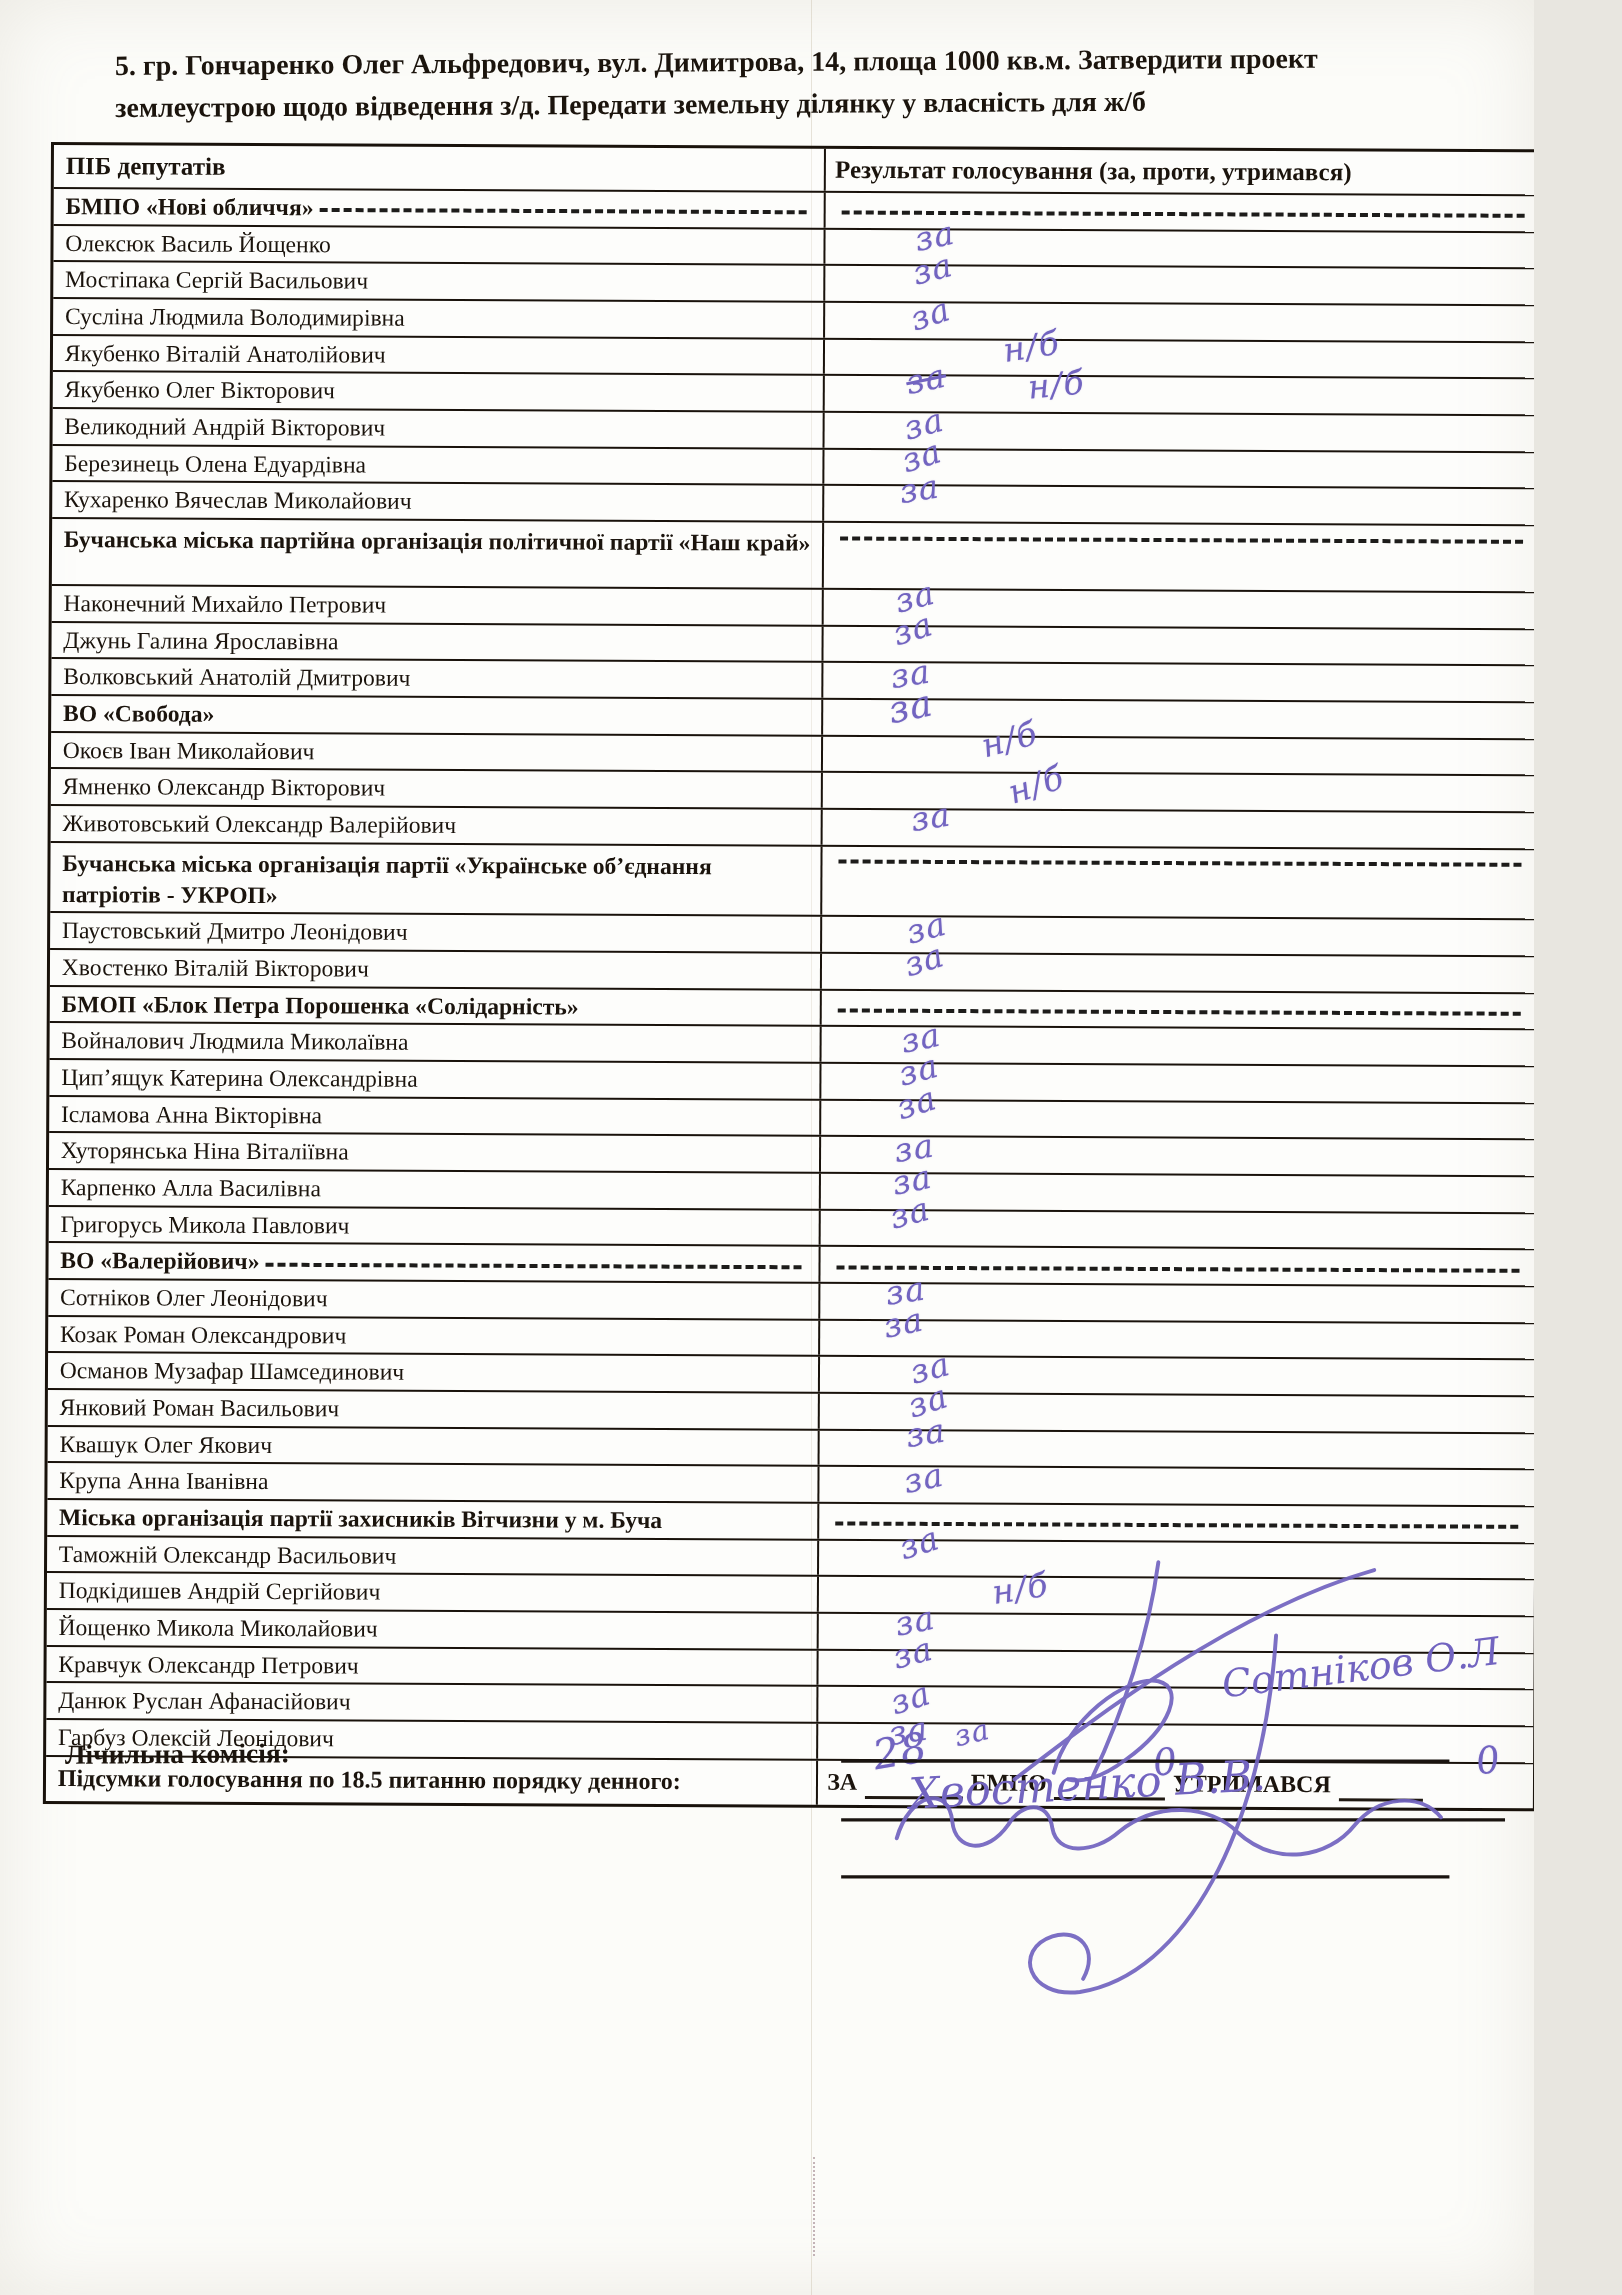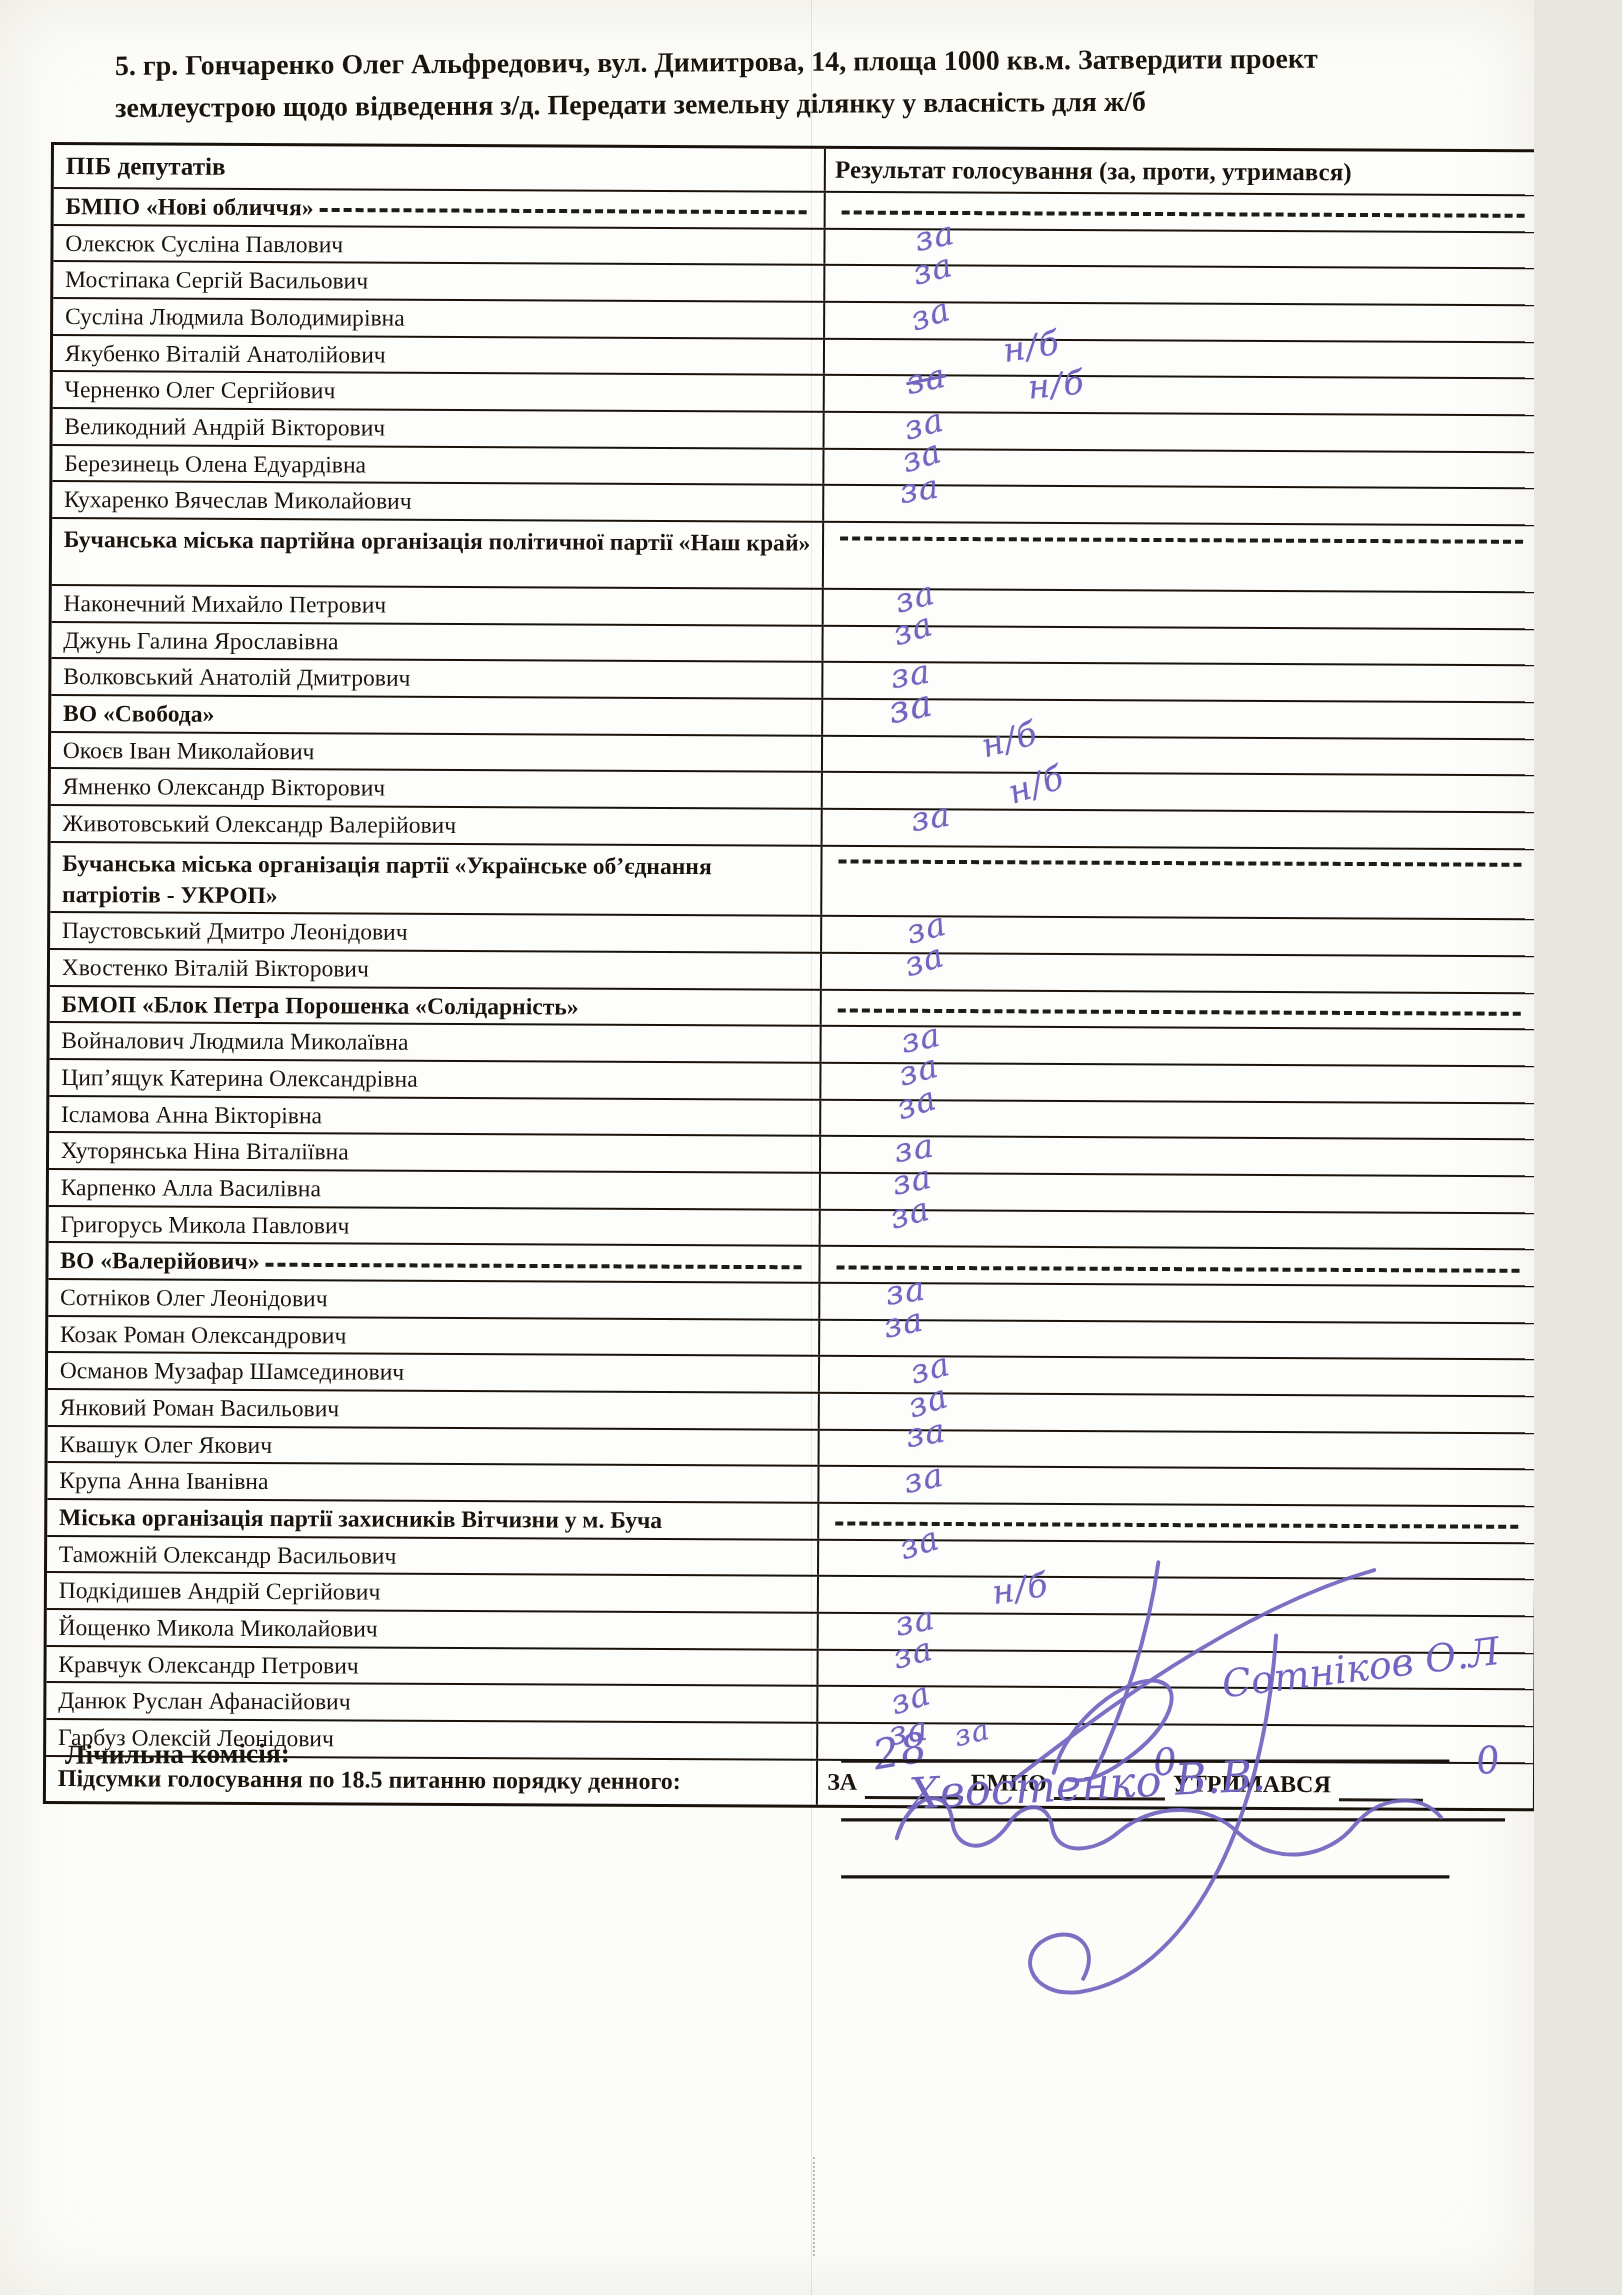--- a/index.html
+++ b/index.html
@@ -91,21 +91,21 @@
           <div class="cell left">
             <span class="label">БМПО «Нові обличчя»</span>
             <span class="dashfill"></span>
           </div>
           <div class="cell right">
             <span class="dashfill"></span>
           </div>
         </div>
         <div class="row name">
           <div class="cell left">
-            <span class="label">Олексюк Сусліна Павлович</span>
+            <span class="label">Олексюк Василь Йощенко</span>
           </div>
           <div class="cell right">
             <span class="mark" style="left: 89px; top: -10.5px; transform: rotate(-12deg);">за</span>
           </div>
         </div>
         <div class="row name">
           <div class="cell left">
             <span class="label">Мостіпака Сергій Васильович</span>
           </div>
           <div class="cell right">
@@ -123,21 +123,21 @@
         <div class="row name">
           <div class="cell left">
             <span class="label">Якубенко Віталій Анатолійович</span>
           </div>
           <div class="cell right">
             <span class="mark" style="left: 178px; top: -10.5px; transform: rotate(-9deg);">н/б</span>
           </div>
         </div>
         <div class="row name">
           <div class="cell left">
-            <span class="label">Черненко Олег Сергійович</span>
+            <span class="label">Якубенко Олег Вікторович</span>
           </div>
           <div class="cell right">
             <span class="mark struck" style="left: 81px; top: -14.4px; transform: rotate(-12deg);">за</span>
             <span class="mark" style="left: 203px; top: -9.2px; transform: rotate(-6deg);">н/б</span>
           </div>
         </div>
         <div class="row name">
           <div class="cell left">
             <span class="label">Великодний Андрій Вікторович</span>
           </div>

